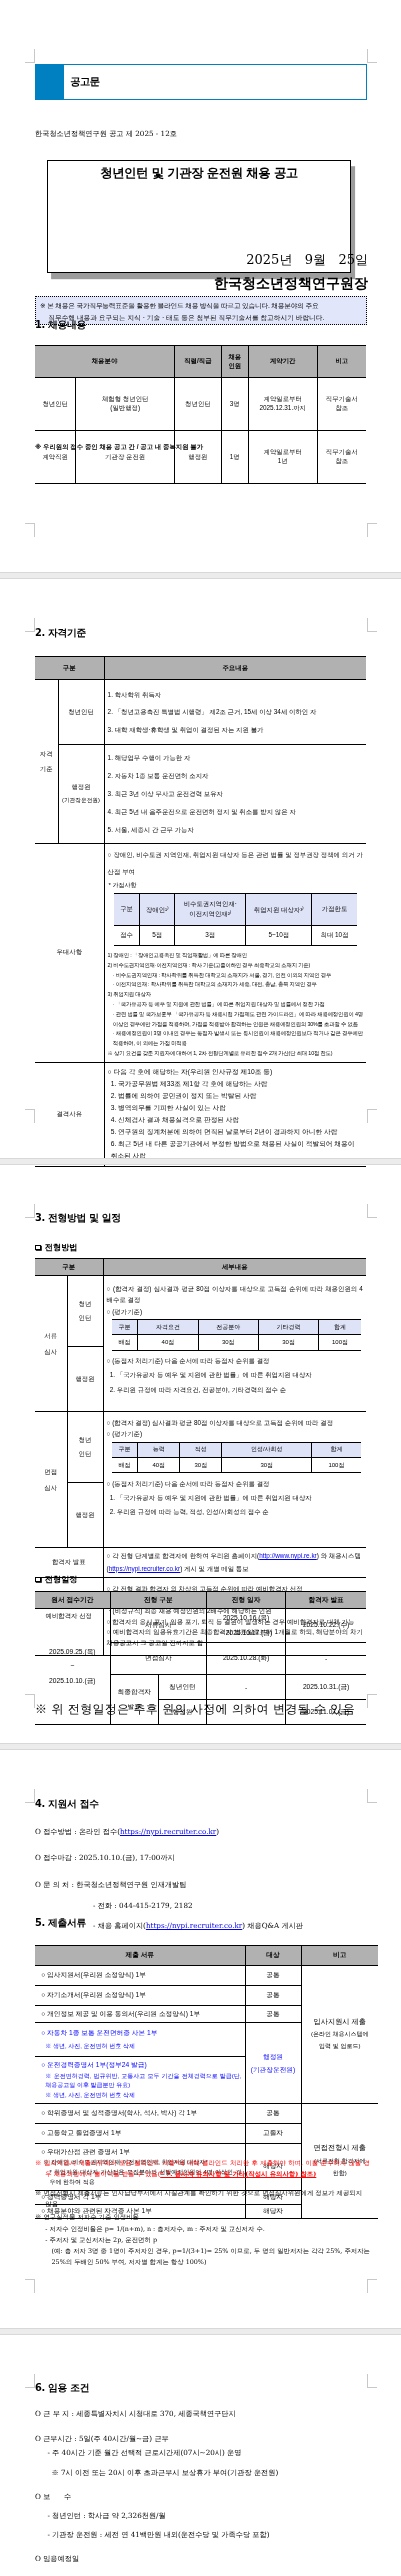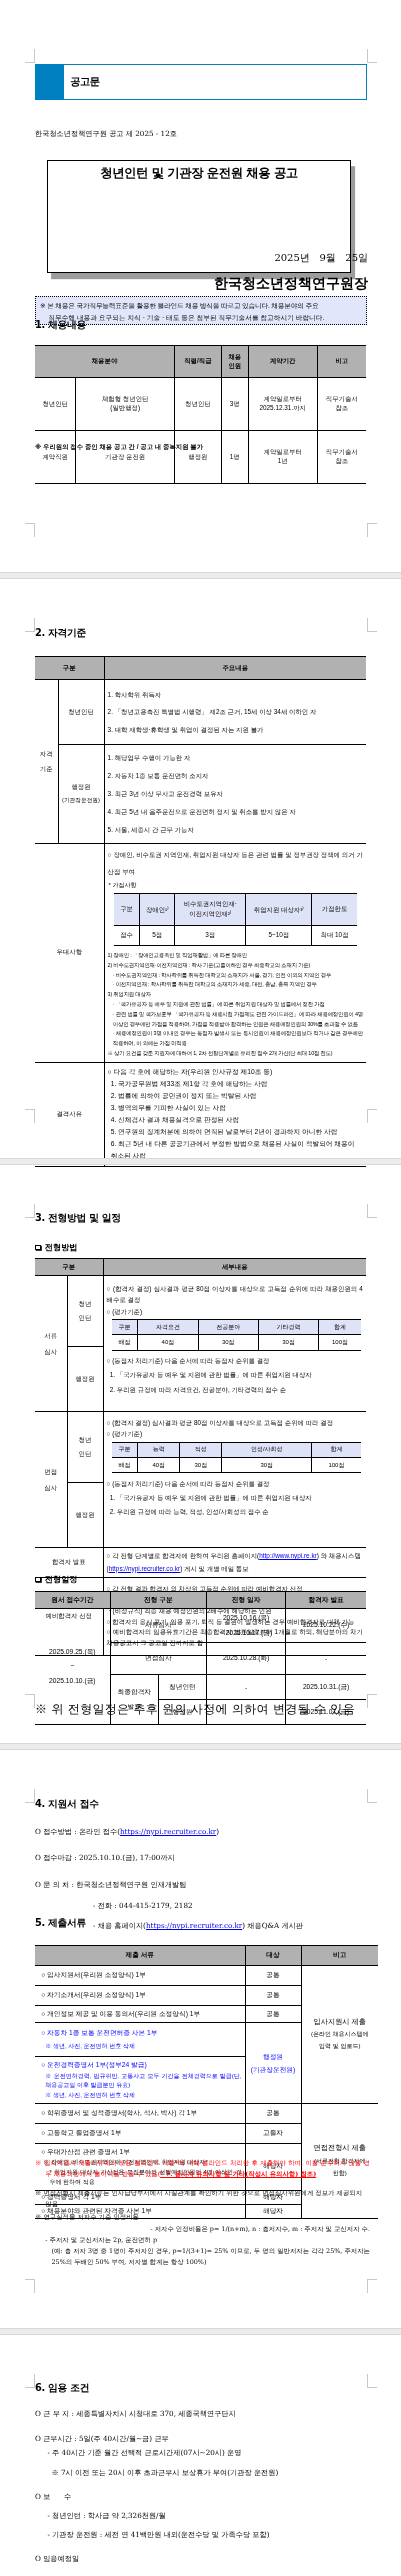--- a/index.html
+++ b/index.html
@@ -49,21 +49,21 @@
 
 <div class="abs" style="left:47px;top:160px;width:304px;height:113px;border:0.5px solid #000;background:#fff;box-shadow:4.1px 6.2px 0 #9c9c9c;text-align:center;">
   <div style="margin-top:4.1px;font-weight:bold;font-size:12.4px;letter-spacing:-0.5px;">청년인턴 및 기관장 운전원 채용 공고</div>
 </div>
 
 <div class="abs serif" style="left:45px;top:292px;width:324px;font-size:7.2px;line-height:15.5px;">
   <div class="line" style="letter-spacing:-0.3px;">한국청소년정책연구원은 국무총리 산하 정부출연 연구기관으로서 아동·청소년 연구를 선도할</div>
   <div>우수한 인재를 다음과 같이 공개 채용합니다.</div>
 </div>
 
-<div class="abs serif" style="right:34px;top:251px;font-size:10px;white-space:pre;text-align:right;">2025년   9월   25일</div>
+<div class="abs serif" style="right:34px;top:251px;font-size:13px;white-space:pre;text-align:right;">2025년   9월   25일</div>
 <div class="abs serif" style="right:34px;top:275px;font-size:14px;font-weight:bold;">한국청소년정책연구원장</div>
 
 <div class="abs sans" style="left:35px;top:296px;width:332px;height:29px;background:#e1e6fa;border:0.5px dotted #000;padding:2.6px 4.1px;font-size:6.7px;line-height:12px;">
   <div class="line" style="letter-spacing:-0.2px;">※ 본 채용은 국가직무능력표준을 활용한 블라인드 채용 방식을 따르고 있습니다. 채용분야의 주요</div>
   <div style="padding-left:8.2px;" class="line">직무수행 내용과 요구되는 지식 · 기술 · 태도 등은 첨부된 직무기술서를 참고하시기 바랍니다.</div>
 </div>
 
 <div class="h1" style="top:319px;">1. 채용내용</div>
 
 <table class="tbl" style="top:345px;">
@@ -465,21 +465,21 @@
   </tr>
 </tbody>
   </table>
 
 <div class="abs serif" style="left:35px;top:2158px;width:335px;font-size:6.4px;line-height:11.3px;">
   <div class="red" style="padding-left:10.3px;text-indent:-10.3px;line-height:11.3px;text-align:justify;">
     <span>※ 입사지원시 제출서류에서 모든 블라인드 사항*에 대해 블라인드 처리한 후 제출해야 하며, 이를 준수하지 않을 경우 채용과정에서 불이익을 받을 수 있음(</span><span style="font-weight:bold;text-decoration:underline;">* 7. 응시자 유의사항 및 기타(작성시 유의사항) 참조)</span>
   </div>
   <div style="padding-left:10.3px;text-indent:-10.3px;margin-top:7px;">※ 면접전형시 제출서류는 인사담당부서에서 사실관계를 확인하기 위한 것으로 면접심사위원에게 정보가 제공되지 않음</div>
   <div style="margin-top:2.1px;">※ 연구실적물 저자수 기준 인정비율</div>
-  <div style="padding-left:10.3px;text-align:right;">- 저자수 인정비율은 p= 1/(n+m), n : 총저자수, m : 주저자 및 교신저자 수.</div>
+  <div style="padding-left:10.3px;">- 저자수 인정비율은 p= 1/(n+m), n : 총저자수, m : 주저자 및 교신저자 수.</div>
   <div style="padding-left:10.3px;">- 주저자 및 교신저자는 2p, 운전면허 p</div>
   <div style="padding-left:16.5px;text-align:justify;">(예: 총 저자 3명 중 1명이 주저자인 경우, p=1/(3+1)= 25% 이므로, 두 명의 일반저자는 각각 25%, 주저자는 25%의 두배인 50% 부여, 저자별 합계는 항상 100%)</div>
 </div>
 
 <div class="crop bl" style="left:25px;top:2279px;"></div>
 <div class="crop br" style="left:367px;top:2279px;"></div>
 <div class="page-gap" style="top:2328px;"></div>
 
 <div class="crop tl" style="left:25px;top:2374px;"></div>
 <div class="crop tr" style="left:367px;top:2374px;"></div>

